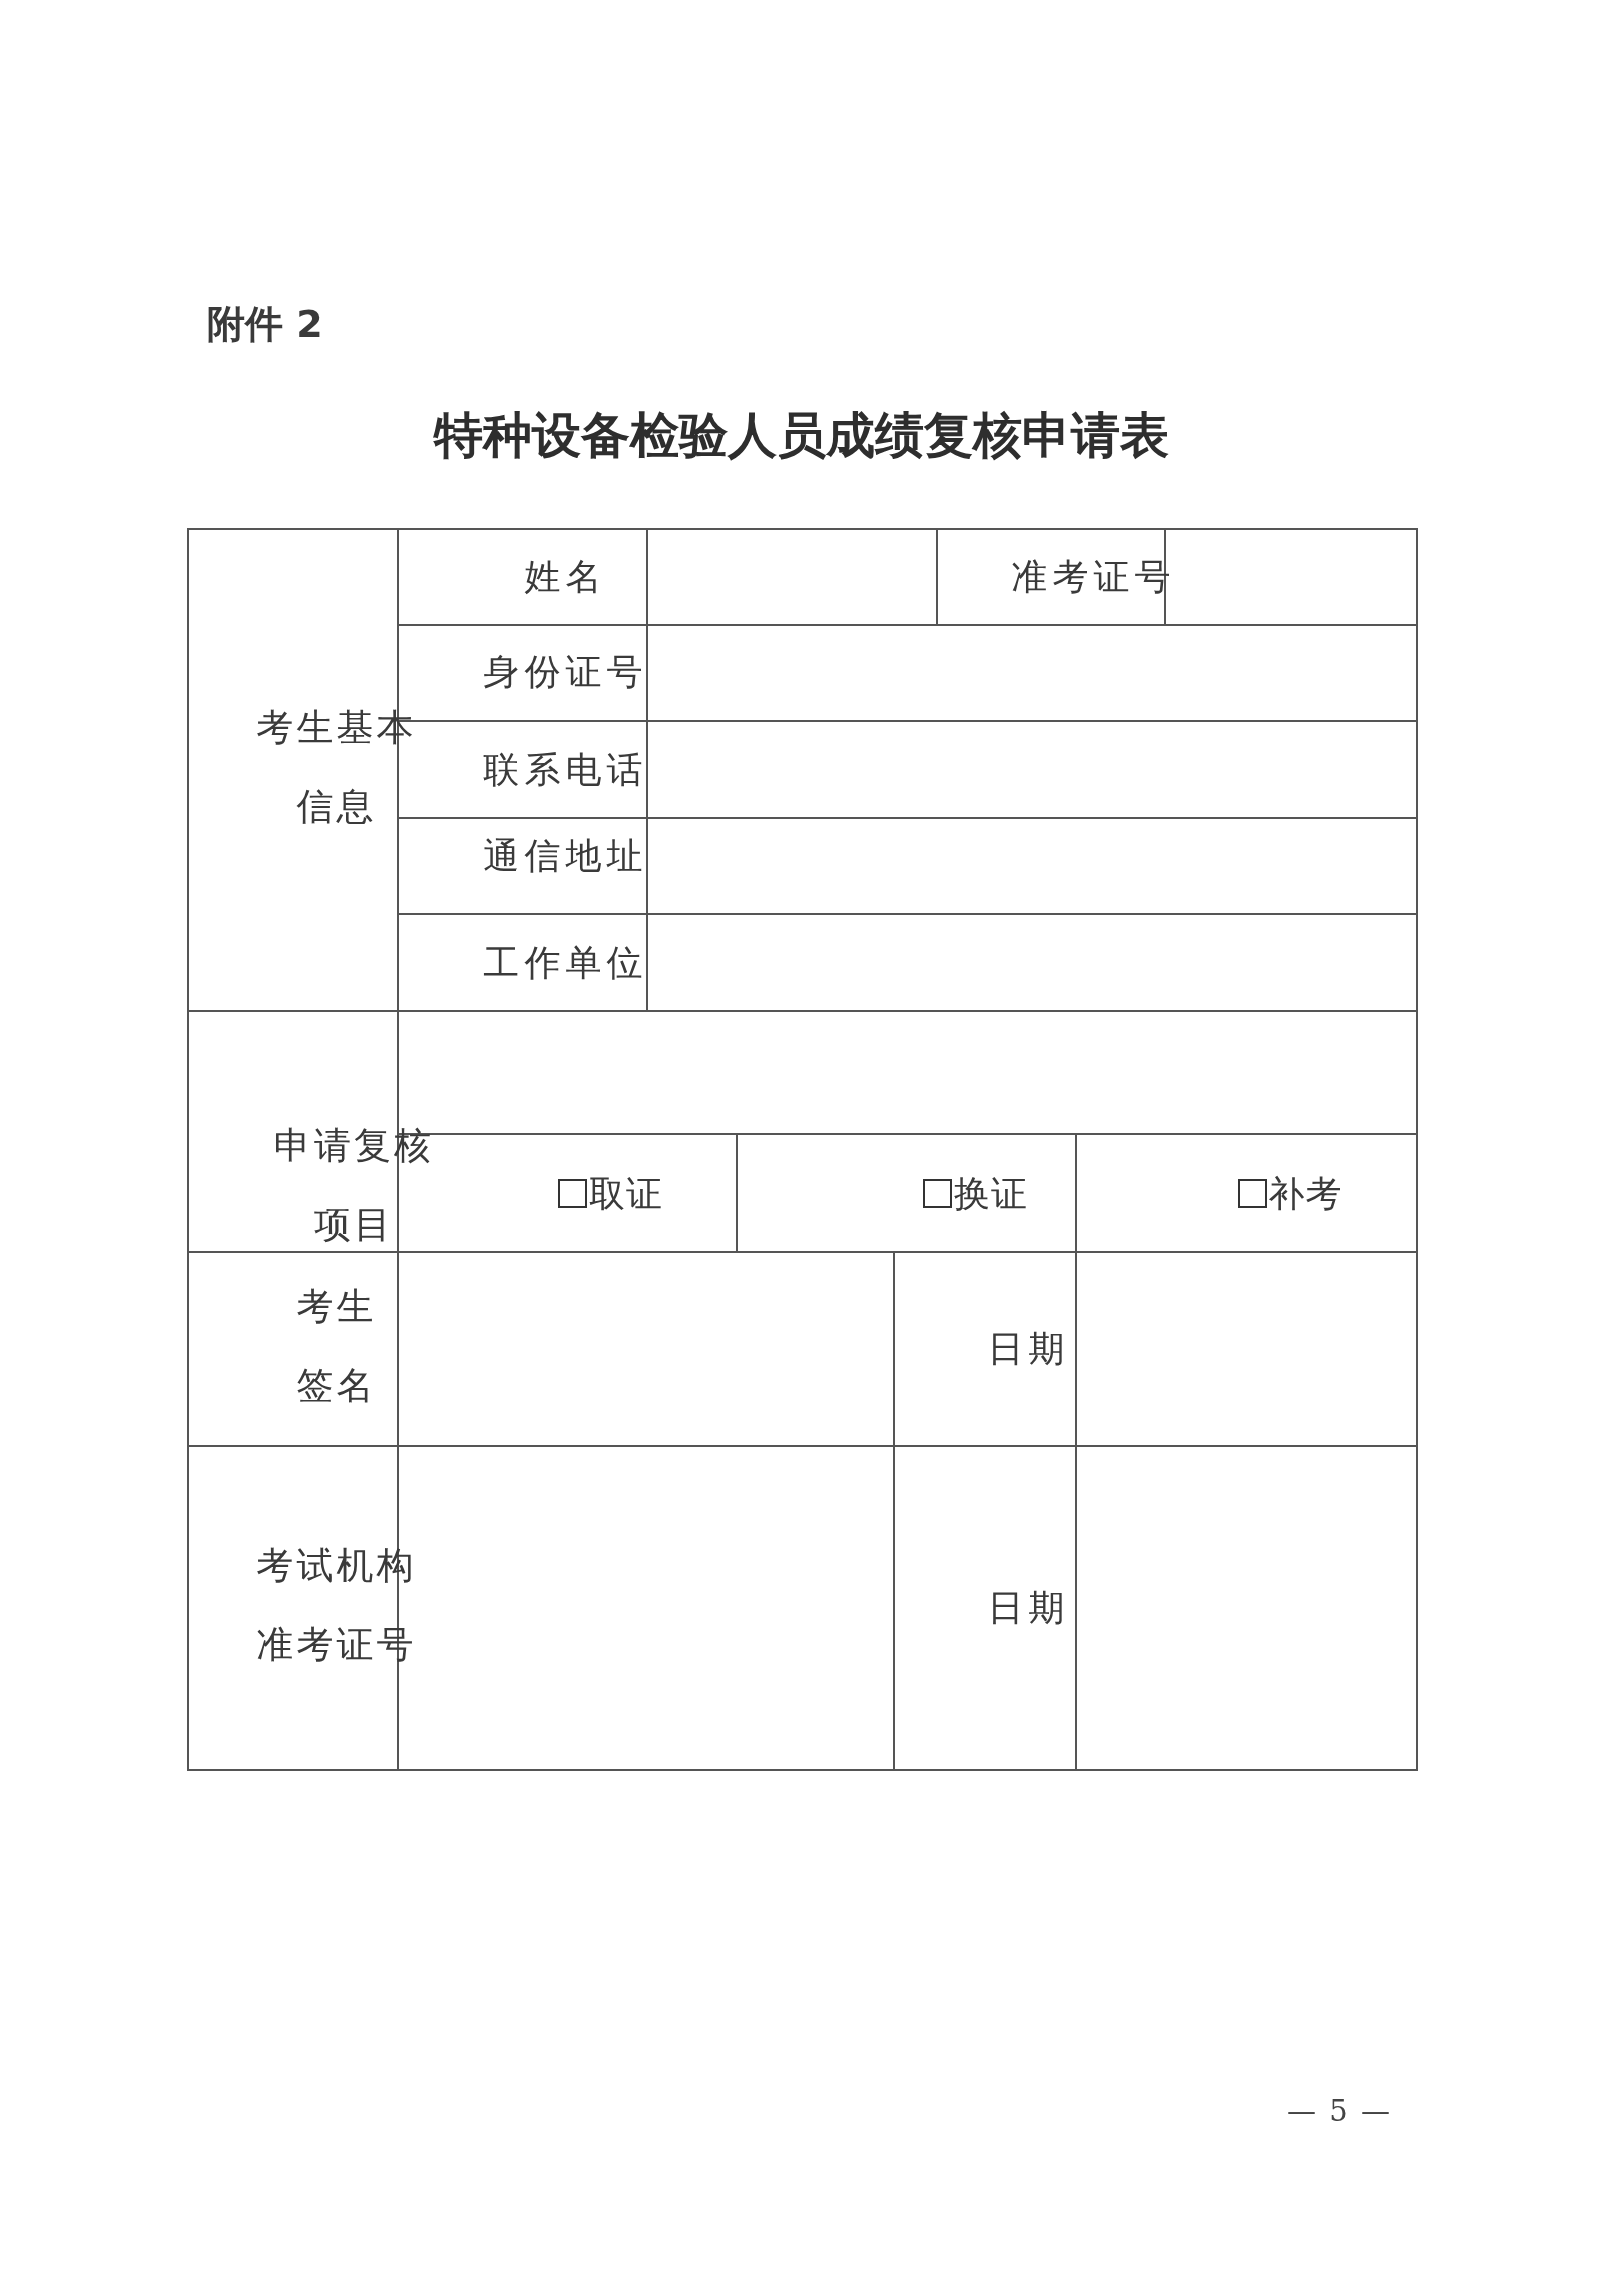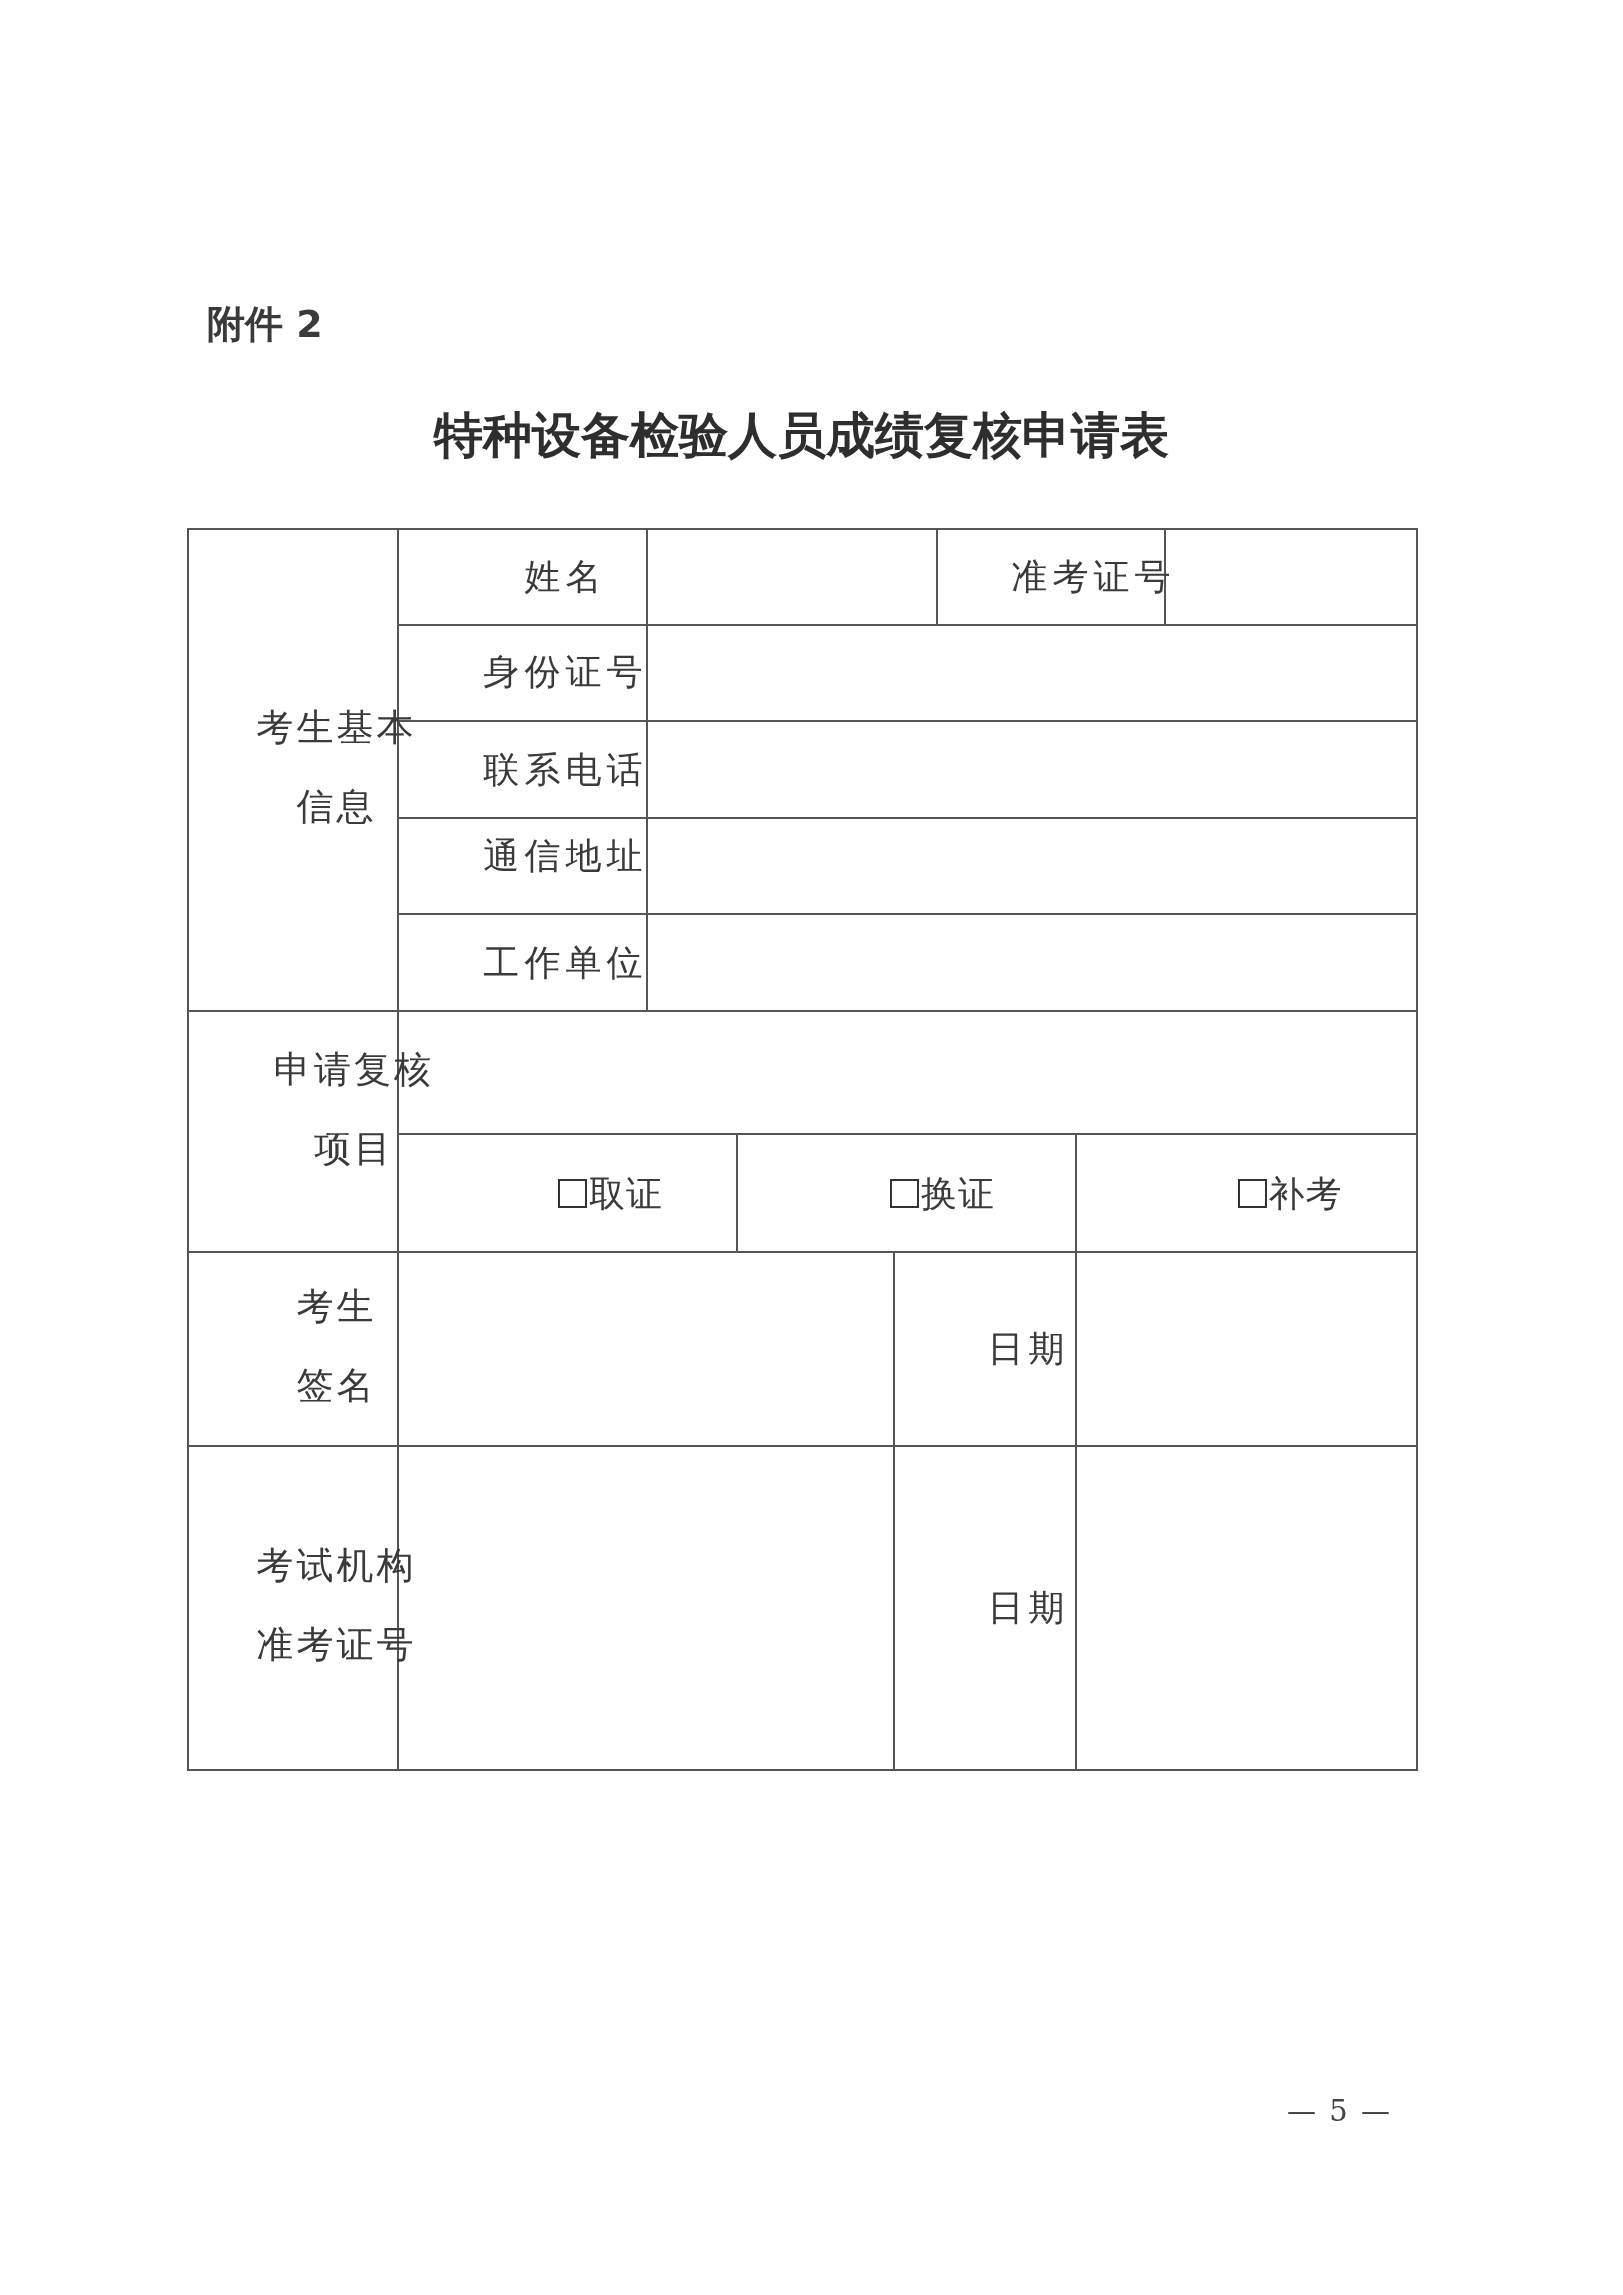--- a/index.html
+++ b/index.html
@@ -175,37 +175,37 @@
     <span></span>
   </div>
 
   <div class="cell" style="left:399px; top:915px; width:247px; height:95px;">
     <span class="label">工作单位</span>
   </div>
   <div class="cell blank" style="left:648px; top:915px; width:769px; height:95px;">
     <span></span>
   </div>
 
-  <div class="cell" style="left:189px; top:992px; width:209px; height:240px;padding-left:35px;">
+  <div class="cell" style="left:189px; top:1068px; width:209px; height:240px;padding-left:35px;">
     <div class="label-2line">
       <span>申请复核</span>
       <span>项目</span>
     </div>
   </div>
   <div class="cell blank" style="left:399px; top:1011px; width:1018px; height:122px;">
     <span></span>
   </div>
 
   <div class="cell" style="left:399px; top:1135px; width:337px; height:117px;">
     <div class="check-opt">
       <span class="checkbox"></span>
       <span class="check-text">取证</span>
     </div>
   </div>
-  <div class="cell" style="left:731px; top:1135px; width:337px; height:117px;border-radius:24px;">
+  <div class="cell" style="left:764px; top:1135px; width:337px; height:117px;border-radius:24px;">
     <div class="check-opt">
       <span class="checkbox"></span>
       <span class="check-text">换证</span>
     </div>
   </div>
   <div class="cell" style="left:1077px; top:1135px; width:340px; height:117px;">
     <div class="check-opt">
       <span class="checkbox"></span>
       <span class="check-text">补考</span>
     </div>

